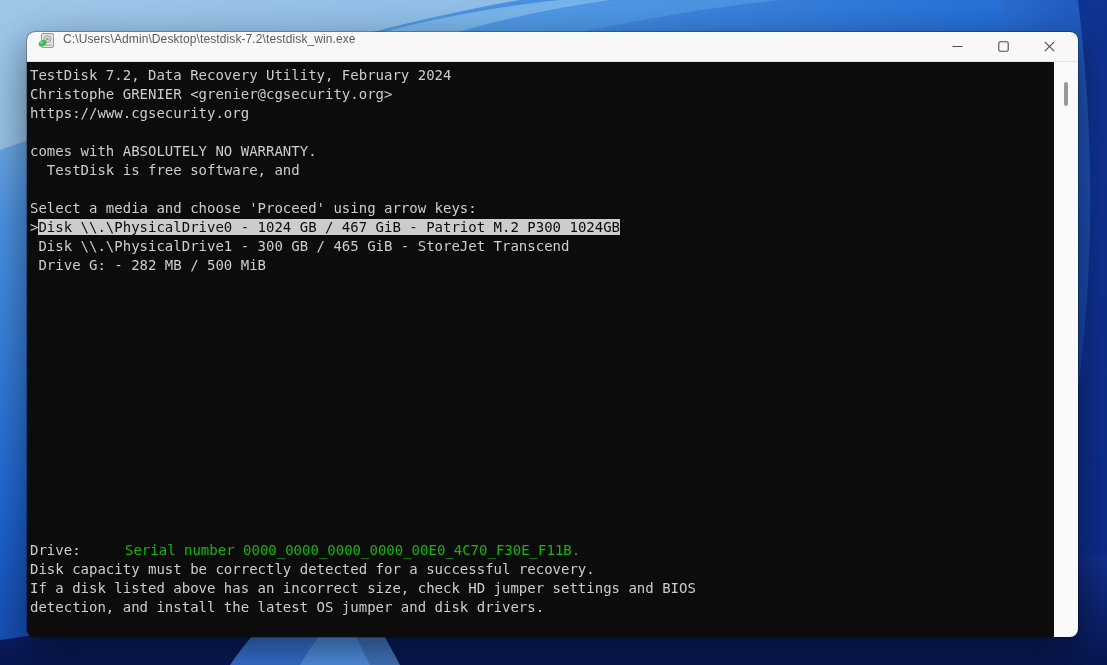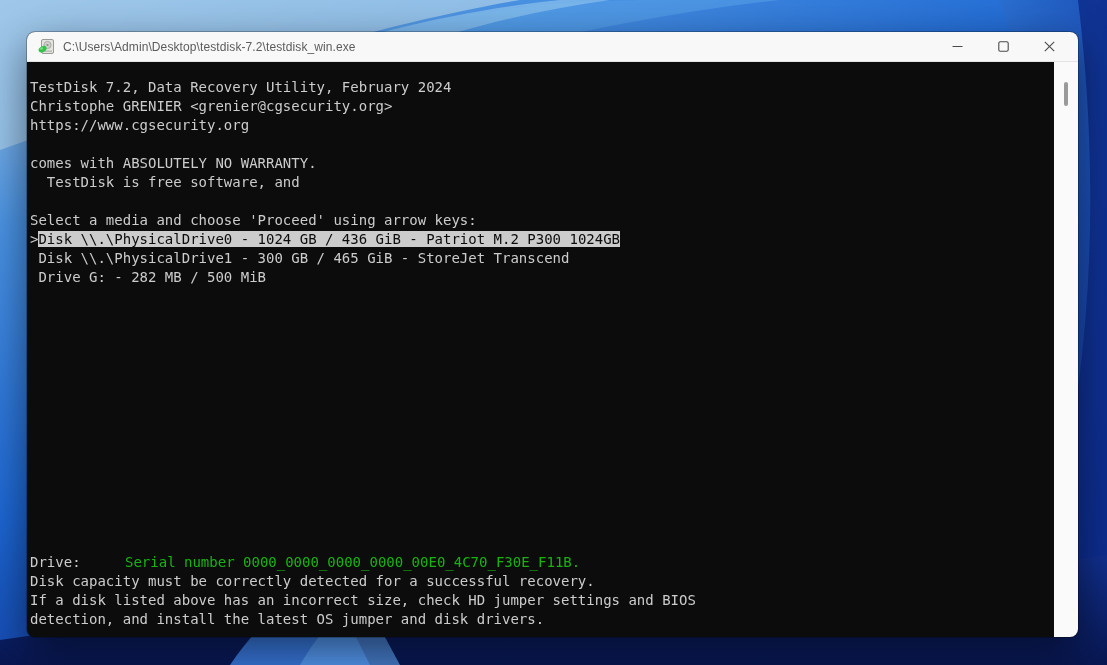--- a/index.html
+++ b/index.html
@@ -12,37 +12,37 @@
 
   
   .window {
     position: absolute; left: 27px; top: 32px; width: 1051px; height: 605px;
     border-radius: 8px; overflow: hidden;
     background: var(--console-bg, #0c0c0c);
     box-shadow: 0 14px 42px rgba(0,0,0,0.5), 0 0 0 1px rgba(0,0,0,0.25);
   }
   .titlebar {
     position: absolute; left: 0; top: 0; right: 0; height: 30px;
-    background: #f8f8f8; display: flex; align-items: center;
+    background: #f8f8f8; display: flex; 
     border-bottom: 1px solid #e3e3e3;
   }
   .app-icon { width: 17px; height: 17px; margin-left: 11px; margin-right: 8px; flex: 0 0 auto; }
   .title-text {
     font-size: 12px; color: #5c5c5c; white-space: nowrap; overflow: hidden;
     flex: 1 1 auto; letter-spacing: 0.1px;
   }
   .controls { display: flex; height: 100%; margin-right: 6px; }
   .ctrl-btn { width: 46px; height: 100%; display: flex; align-items: center; justify-content: center; }
   .ctrl-btn svg { display: block; }
 
   
   .console {
     position: absolute; left: 0; top: 30px; bottom: 0; width: 1027px;
     background: var(--console-bg, #0c0c0c);
-    padding: 16px 0 0 3px;
+    padding: 4px 0 0 3px;
     font-family: "DejaVu Sans Mono", "Liberation Mono", monospace;
     font-size: 14px; line-height: 19px;
     color: var(--console-fg, #cccccc);
   }
   .cline { white-space: pre; height: 19px; }
   .seg-normal { color: var(--console-fg, #cccccc); }
   .seg-highlight { background: var(--console-hl-bg, #cccccc); color: var(--console-hl-fg, #0c0c0c); }
   .seg-green { color: var(--console-green, #16b50e); margin-left: 36px; }
 
   
@@ -126,21 +126,21 @@
     <div class="console">
       <div>
           <div class="cline"><span class="seg-normal">TestDisk 7.2, Data Recovery Utility, February 2024</span></div>
           <div class="cline"><span class="seg-normal">Christophe GRENIER &lt;grenier@cgsecurity.org&gt;</span></div>
           <div class="cline"><span class="seg-normal">https://www.cgsecurity.org</span></div>
           <div class="cline">&nbsp;</div>
           <div class="cline"><span class="seg-normal">comes with ABSOLUTELY NO WARRANTY.</span></div>
           <div class="cline"><span class="seg-normal">  TestDisk is free software, and</span></div>
           <div class="cline">&nbsp;</div>
           <div class="cline"><span class="seg-normal">Select a media and choose 'Proceed' using arrow keys:</span></div>
-          <div class="cline"><span class="seg-normal">&gt;</span><span class="seg-highlight">Disk \\.\PhysicalDrive0 - 1024 GB / 436 GiB - Patriot M.2 P300 1024GB</span></div>
+          <div class="cline"><span class="seg-normal">&gt;</span><span class="seg-highlight">Disk \\.\PhysicalDrive0 - 1024 GB / 467 GiB - Patriot M.2 P300 1024GB</span></div>
           <div class="cline"><span class="seg-normal"> Disk \\.\PhysicalDrive1 - 300 GB / 465 GiB - StoreJet Transcend</span></div>
           <div class="cline"><span class="seg-normal"> Drive G: - 282 MB / 500 MiB</span></div>
           <div class="cline">&nbsp;</div>
           <div class="cline">&nbsp;</div>
           <div class="cline">&nbsp;</div>
           <div class="cline">&nbsp;</div>
           <div class="cline">&nbsp;</div>
           <div class="cline">&nbsp;</div>
           <div class="cline">&nbsp;</div>
           <div class="cline">&nbsp;</div>

